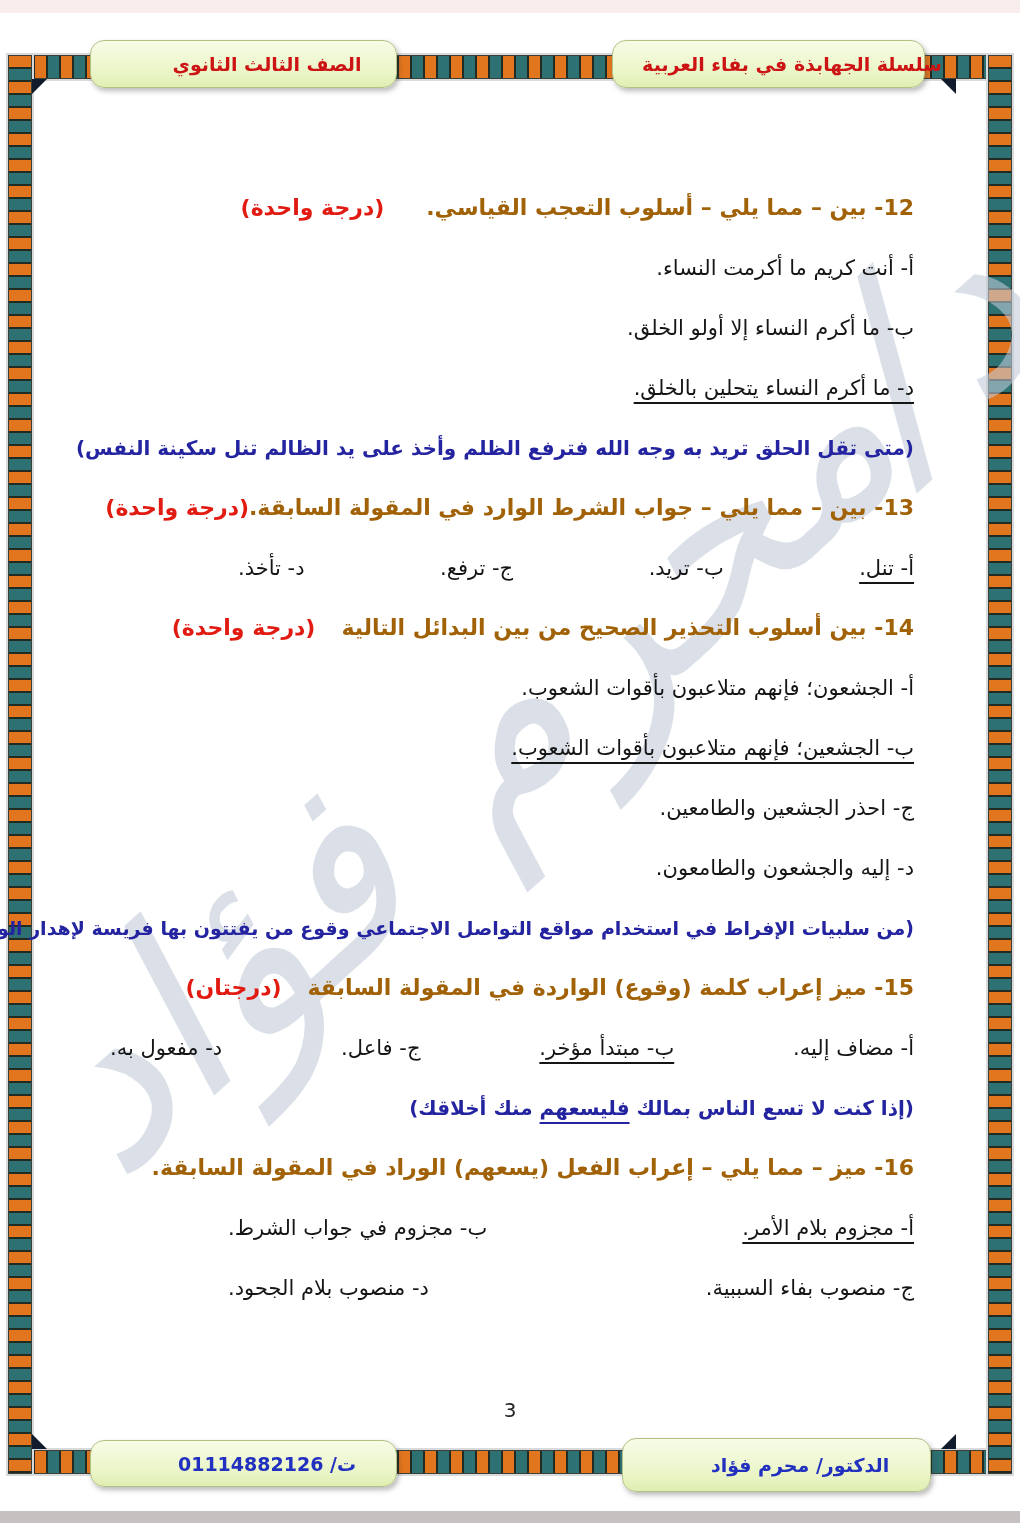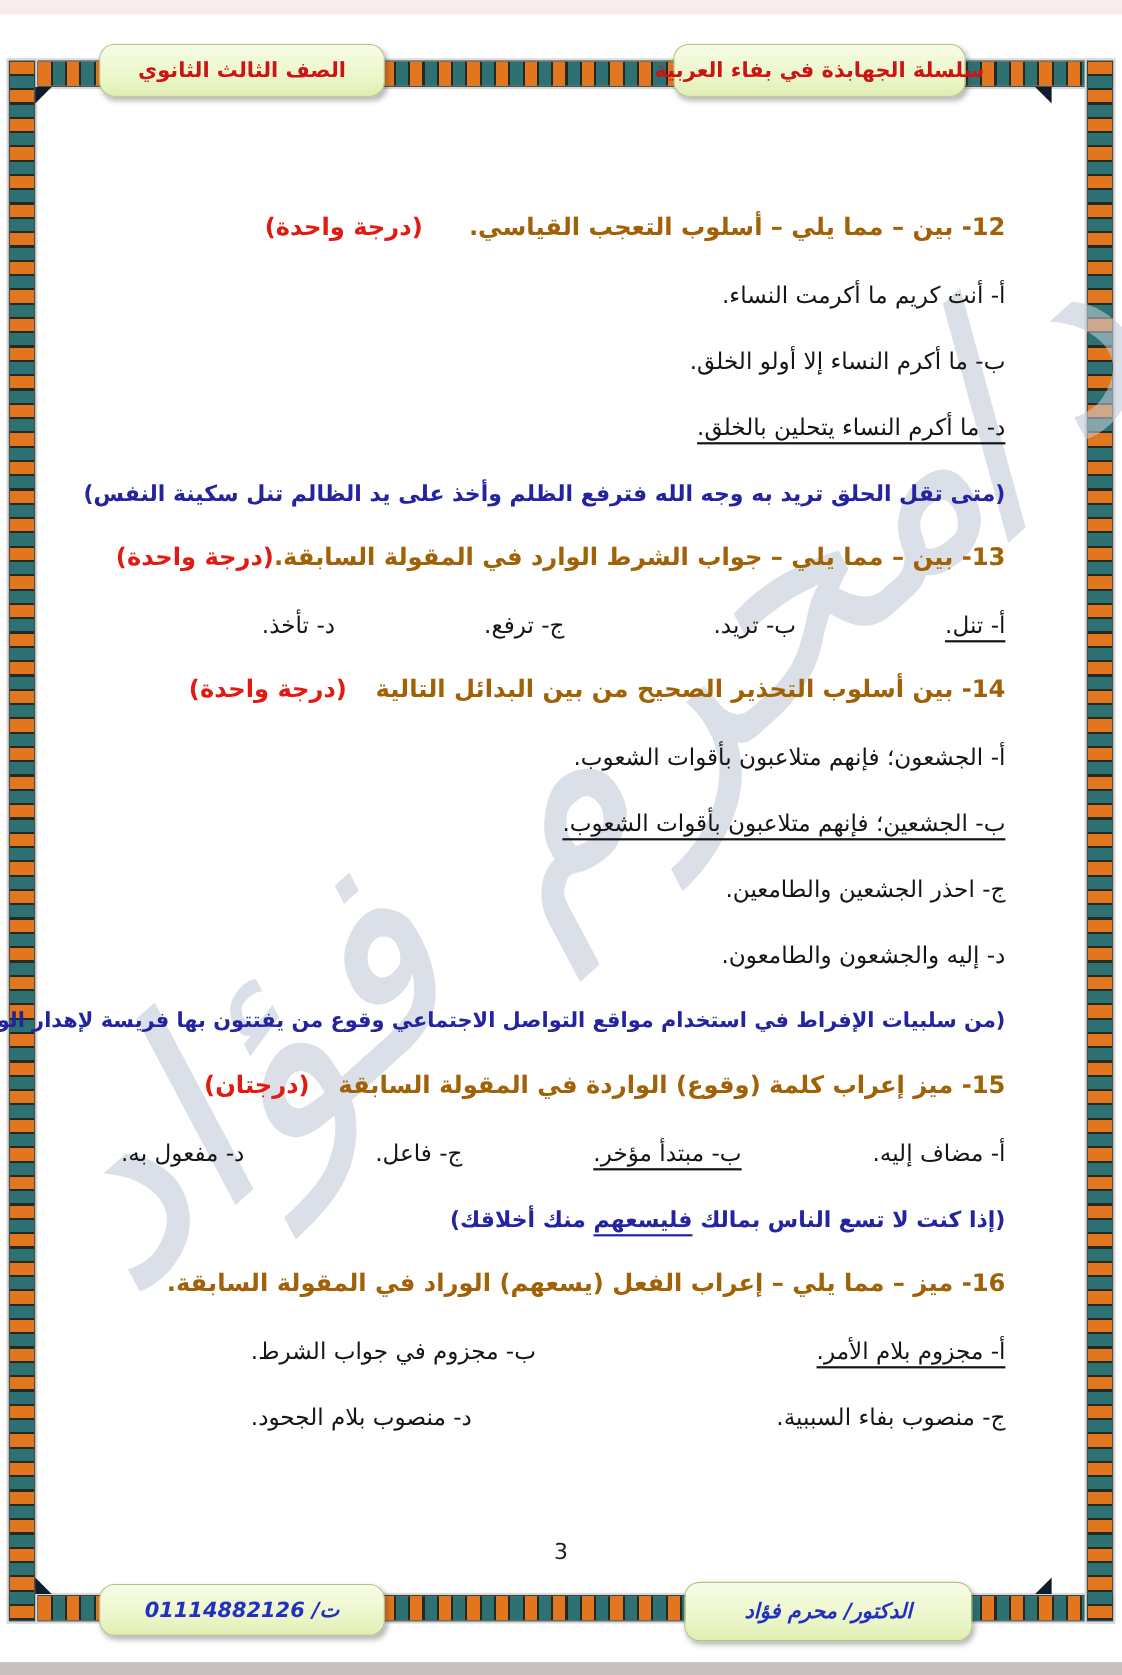--- a/index.html
+++ b/index.html
@@ -27,24 +27,24 @@
   .corner.tr{top:79px;left:941px;border-top:15px solid #101c2c;border-left:15px solid transparent;}
   .corner.bl{top:1434px;left:32px;border-bottom:15px solid #101c2c;border-right:15px solid transparent;}
   .corner.br{top:1434px;left:941px;border-bottom:15px solid #101c2c;border-left:15px solid transparent;}
 
   
   .gbox{
     position:absolute;display:flex;align-items:center;justify-content:center;
     background:linear-gradient(180deg,#f7fce6 0%,#eaf5c6 70%,#dfeeb2 100%);
     border:1px solid #b2c186;border-radius:14px;
     box-shadow:2px 3px 5px rgba(60,60,60,.35);
-    font-weight:bold;font-size:19px;direction:rtl;white-space:nowrap;z-index:5;
+    font-weight:bold;font-size:19px;direction:rtl;white-space:nowrap;z-index:5;padding-left:47px;
   }
   .gbox.hdr{color:#cc1414;}
-  .gbox.ftr{color:#2230c0;font-style:italic;}
+  .gbox.ftr{color:#2230c0;}
   .hdr-series{top:40px;left:612px;width:264px;height:46px;}
   .hdr-grade{top:40px;left:90px;width:258px;height:46px;}
   .ftr-doctor{top:1438px;left:622px;width:260px;height:52px;justify-content:center;}
   .ftr-phone{top:1440px;left:90px;width:258px;height:45px;}
 
   
   .watermark{
     position:absolute;top:555px;left:-140px;width:1340px;z-index:1;
     text-align:center;direction:rtl;white-space:nowrap;
     font-size:245px;font-style:italic;font-weight:400;

